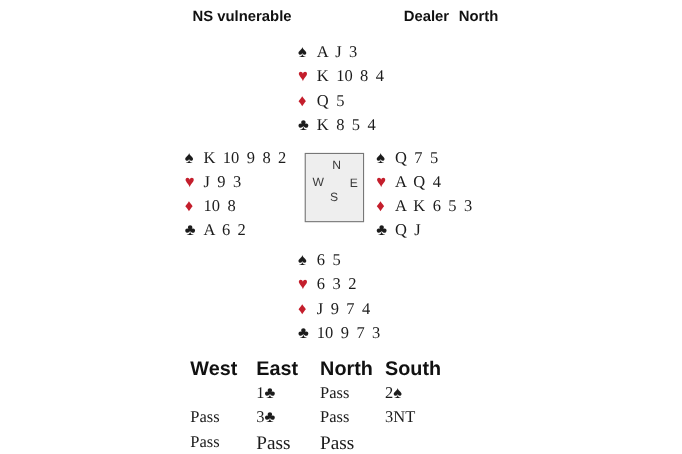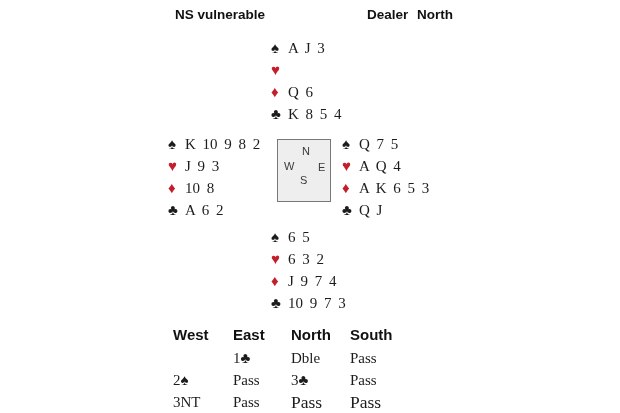--- a/index.html
+++ b/index.html
@@ -30,21 +30,21 @@
   .compass span { position:absolute; }
   .compass .n { left:24px; top:5px; }
   .compass .w { left:6px;  top:20px; }
   .compass .e { left:40px; top:21px; }
   .compass .s { left:22px; top:34px; }
 
   .auction { position:absolute; left:173px; top:326px; }
   .auction .grid { display:grid; grid-template-columns:60px 58px 59px 60px; }
   .auction .hdr {
     font-family:"Liberation Sans", sans-serif; font-weight:bold;
-    font-size:15px; height:21px; line-height:18px; color:#111;
+    font-size:18px; height:21px; line-height:18px; color:#111;
   }
   .auction .bid {
     font-family:"Liberation Serif", serif; font-size:15px;
     height:22px; line-height:22px; white-space:nowrap;
   }
   .auction .bid.lg { font-size:17.5px; }
 </style>
 </head>
 <body>
 
@@ -53,24 +53,25 @@
   <div class="hdr-label dealer" style="left:367px; top:7px;">Dealer North</div>
   <div class="hdr-label" style="left:175px; top:7px;">NS vulnerable</div>
 
   <div class="hand" style="left:271px; top:37px;">
     <div class="row">
       <span class="suit">♠</span>
       <span class="ranks">A J 3</span>
     </div>
     <div class="row">
       <span class="suit red">♥</span>
+      <span class="ranks">K 10 8 4</span>
     </div>
     <div class="row">
       <span class="suit red">♦</span>
-      <span class="ranks">Q 6</span>
+      <span class="ranks">Q 5</span>
     </div>
     <div class="row">
       <span class="suit">♣</span>
       <span class="ranks">K 8 5 4</span>
     </div>
   </div>
 
   <div class="hand" style="left:168px; top:133px;">
     <div class="row">
       <span class="suit">♠</span>
@@ -137,21 +138,20 @@
 
   <div class="auction">
     <div class="grid">
       <div class="hdr">West</div>
       <div class="hdr">East</div>
       <div class="hdr">North</div>
       <div class="hdr">South</div>
 
       <div class="bid"></div>
       <div class="bid">1♣</div>
-      <div class="bid">Dble</div>
       <div class="bid">Pass</div>
 
       <div class="bid">2♠</div>
       <div class="bid">Pass</div>
       <div class="bid">3♣</div>
       <div class="bid">Pass</div>
 
       <div class="bid">3NT</div>
       <div class="bid">Pass</div>
       <div class="bid lg">Pass</div>

